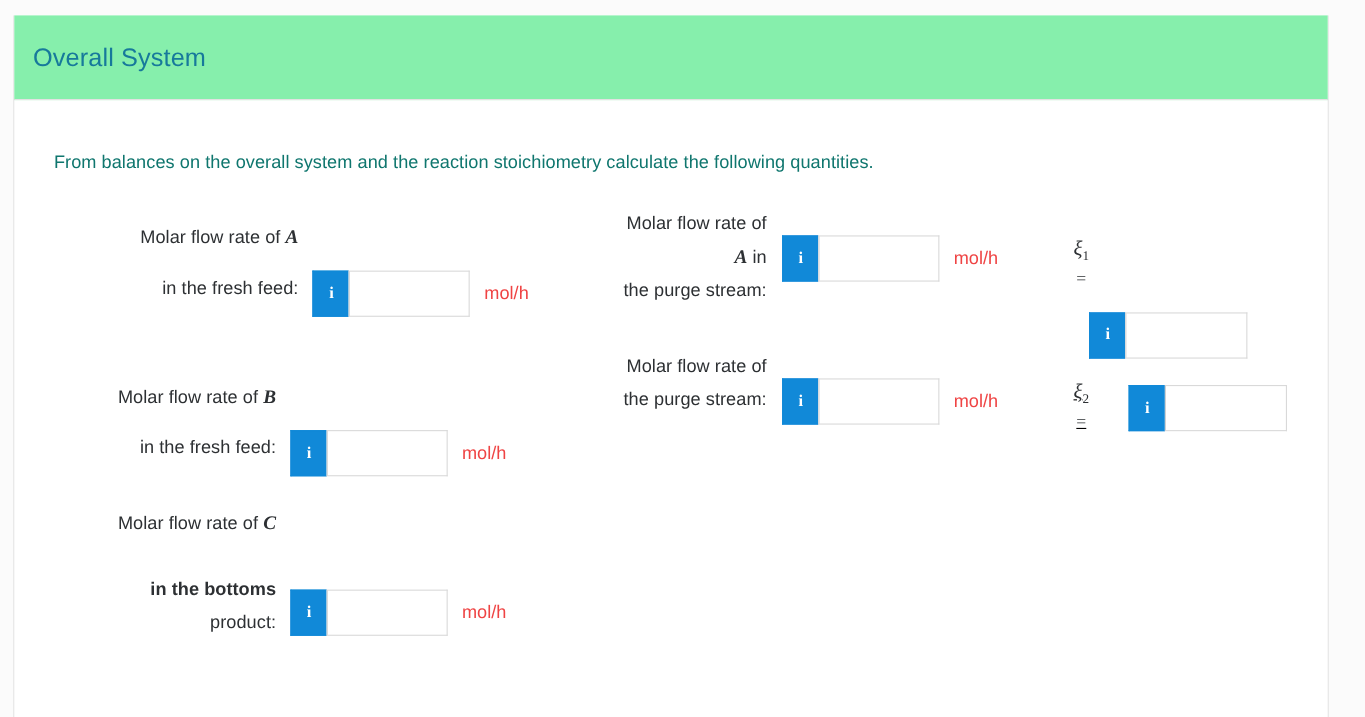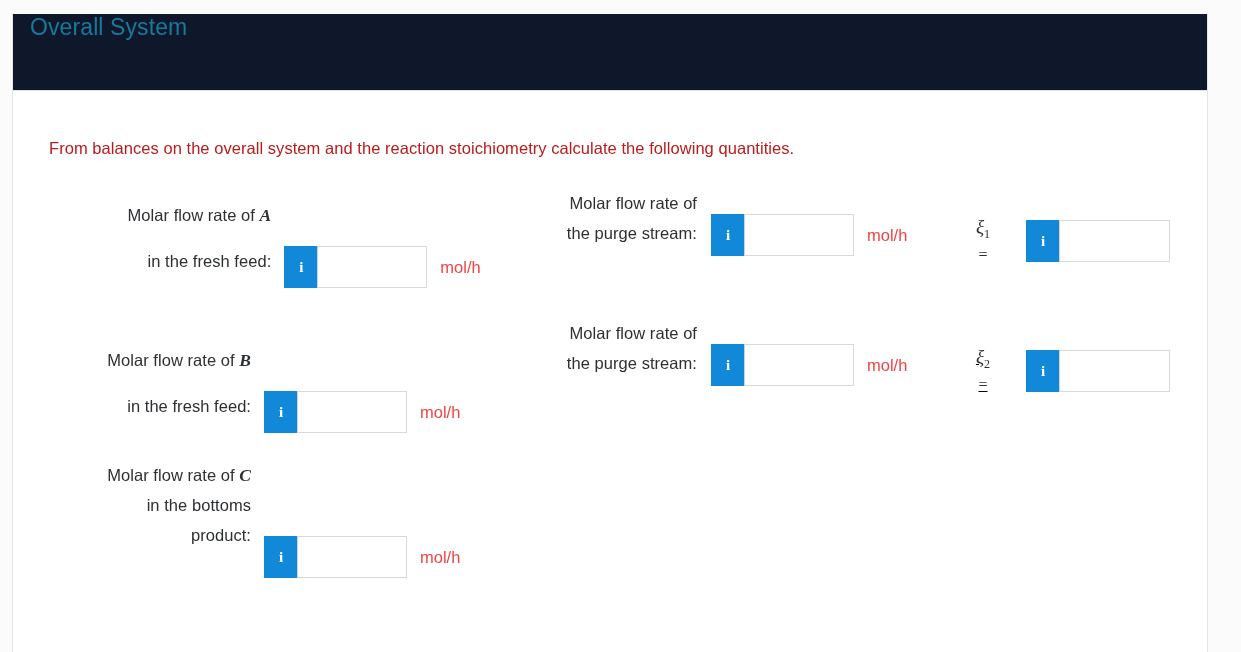--- a/index.html
+++ b/index.html
@@ -22,40 +22,41 @@
     top: 14px;
     width: 1196px;
     min-height: 660px;
     background: #ffffff;
     border: 1px solid #e4e4e4;
     border-top: none;
     box-sizing: border-box;
   }
   .card-header {
     height: 77px;
-    background: #0f172a;
+    background: #86efac;
     border-bottom: 1px solid #e2e2e2;
     display: flex;
+    align-items: center;
     padding-left: 17px;
     box-sizing: border-box;
   }
   .card-title {
     font-size: 23px;
     color: #17799b;
     font-weight: 400;
     letter-spacing: .1px;
   }
   .card-body {
     padding: 0;
     position: relative;
   }
 
   .intro {
     font-size: 16.5px;
-    color: #b91c1c;
+    color: #0f766e;
     padding: 48px 0 0 36px;
     letter-spacing: .05px;
   }
 
   
   .grid {
     position: relative;
     margin-top: 42px;
   }
   .qrow {
@@ -178,34 +179,37 @@
                 </div>
               <input class="answer-input" style="width: 110px;" type="text" placeholder="">
               <span class="units">mol/h</span>
             </div>
           </div>
         </div>
 
         <div class="qcell" style="left:500px; top:-12px; width:430px;">
           <div style="width:184px;">
             <div class="label">Molar flow rate of</div>
+            <div class="label">
+              <span class="mathvar">A</span><span> in</span>
+            </div>
             <div class="label">the purge stream:</div>
           </div>
           <div style="margin-left:14px; margin-top:26px;">
             <div class="input-group">
               <div class="info-btn">
                   <span>i</span>
                 </div>
               <input class="answer-input" style="width: 110px;" type="text" placeholder="">
               <span class="units">mol/h</span>
             </div>
           </div>
         </div>
 
-        <div class="qcell" style="left:952px; top:0; width:230px;">
+        <div class="qcell" style="left:952px; top:0; width:230px;flex-direction:column;">
           <div class="xi" style="width:36px; margin-top:16px;">
             <span>ξ</span><sub>1</sub>
             <span class="eq">=</span>
           </div>
           <div style="margin-left:25px; margin-top:20px;">
             <div class="input-group">
               <div class="info-btn">
                   <span>i</span>
                 </div>
               <input class="answer-input" style="width: 111px;" type="text" placeholder="">
@@ -268,21 +272,21 @@
 
       </div>
 
       <div class="qrow">
 
         <div class="qcell" style="left:48px; top:0; width:440px;">
           <div style="width:190px;">
             <div class="label">
               <span>Molar flow rate of </span><span class="mathvar">C</span>
             </div>
-            <div class="label" style="">in the bottoms</div>
+            <div class="label" style="margin-top:30px;font-weight:bold;">in the bottoms</div>
             <div class="label">product:</div>
           </div>
           <div style="margin-left:13px; margin-top:76px;">
             <div class="input-group">
               <div class="info-btn">
                   <span>i</span>
                 </div>
               <input class="answer-input" style="width: 110px;" type="text" placeholder="">
               <span class="units">mol/h</span>
             </div>

